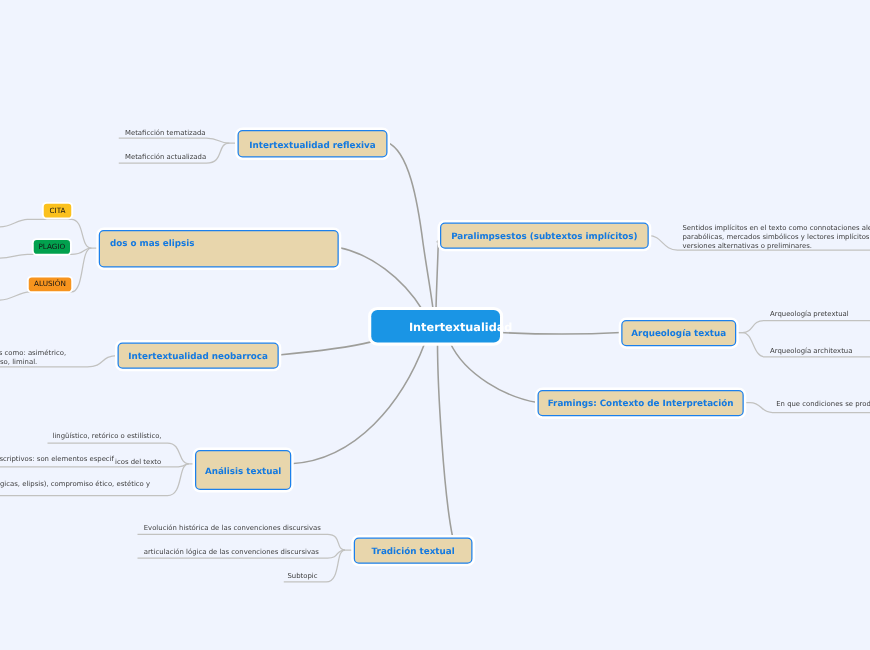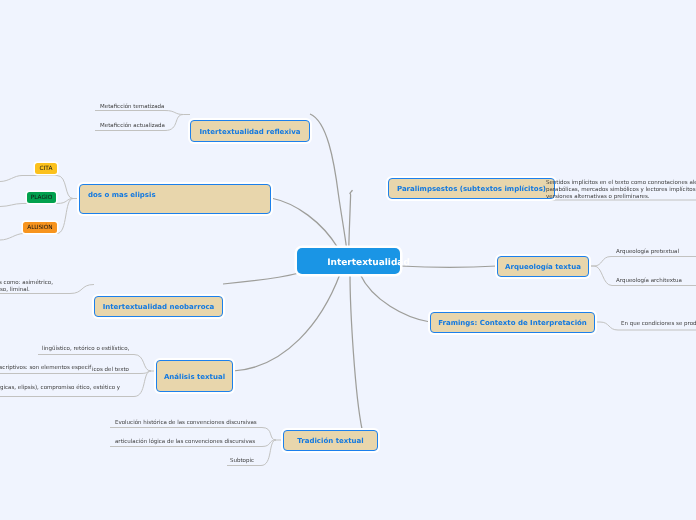--- a/index.html
+++ b/index.html
@@ -55,33 +55,33 @@
         <path d="M233,371 C285,368 322,322 340,274" class="mainlink"></path>
         <path d="M362,429 C355,395 350,310 350,274" class="mainlink"></path>
         <path d="M352.5,190 C348,196 350.7,192 350.6,195 C350,215 349,235 348.8,248" class="mainlink"></path>
         <path d="M497,266 C460,268 420,267 400,266" class="mainlink"></path>
         <path d="M430,322 C405,318 372,300 360,274" class="mainlink"></path>
       </g>
   </svg>
 
   <div class="node root" style="left:297px;top:248px;width:103px;height:26px;padding-top:3px;box-sizing:border-box;">Intertextualidad</div>
 
-  <div class="node topic" style="left:190px;top:104px;width:120px;height:22px;justify-content:center;margin-top:16px;">Intertextualidad reflexiva</div>
+  <div class="node topic" style="left:190px;top:104px;width:120px;height:22px;justify-content:center;">Intertextualidad reflexiva</div>
 
   <div class="node topic" style="left:79px;top:184px;width:192px;height:30px;display:block;padding-top:6px;line-height:9px;">
     <div>dos o mas elipsis</div>
   </div>
 
-  <div class="node topic" style="left:94px;top:274px;width:129px;height:21px;justify-content:center;margin-top:22px;">Intertextualidad neobarroca</div>
+  <div class="node topic" style="left:94px;top:274px;width:129px;height:21px;justify-content:center;">Intertextualidad neobarroca</div>
 
   <div class="node topic" style="left:156px;top:360px;width:77px;height:32px;justify-content:center;">Análisis textual</div>
 
   <div class="node topic" style="left:283px;top:430px;width:95px;height:21px;justify-content:center;">Tradición textual</div>
 
-  <div class="node topic" style="left:352px;top:178px;width:167px;height:21px;justify-content:center;margin-left:36px;">Paralimpsestos (subtextos implícitos)</div>
+  <div class="node topic" style="left:352px;top:178px;width:167px;height:21px;justify-content:center;">Paralimpsestos (subtextos implícitos)</div>
 
   <div class="node topic" style="left:430px;top:312px;width:165px;height:21px;justify-content:center;">Framings: Contexto de Interpretación</div>
 
   <div class="node topic" style="left:497px;top:256px;width:92px;height:21px;justify-content:center;">Arqueología textua</div>
 
   <div class="tag" style="left:35px;top:163px;width:22px;height:11px;background:#fbc11d;">CITA</div>
   <div class="tag" style="left:27px;top:192px;width:29px;height:11px;background:#02a14e;">PLAGIO</div>
   <div class="tag" style="left:23px;top:222px;width:34px;height:11px;background:#f7941e;">ALUSIÓN</div>
 
   <div class="sub" style="left:100px;top:102.5px;">Metaficción tematizada</div>

